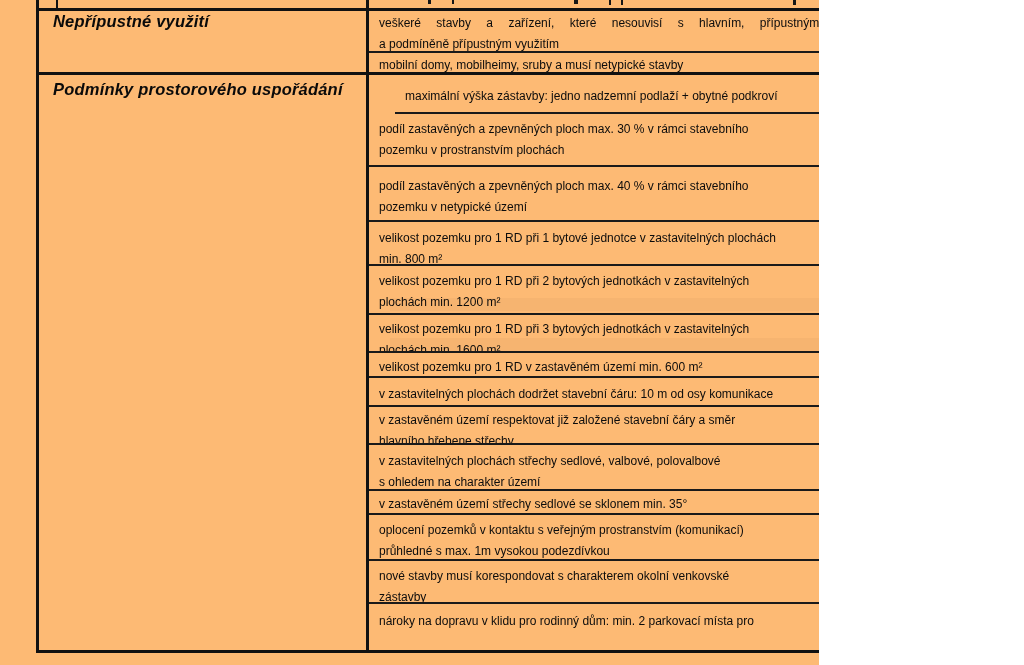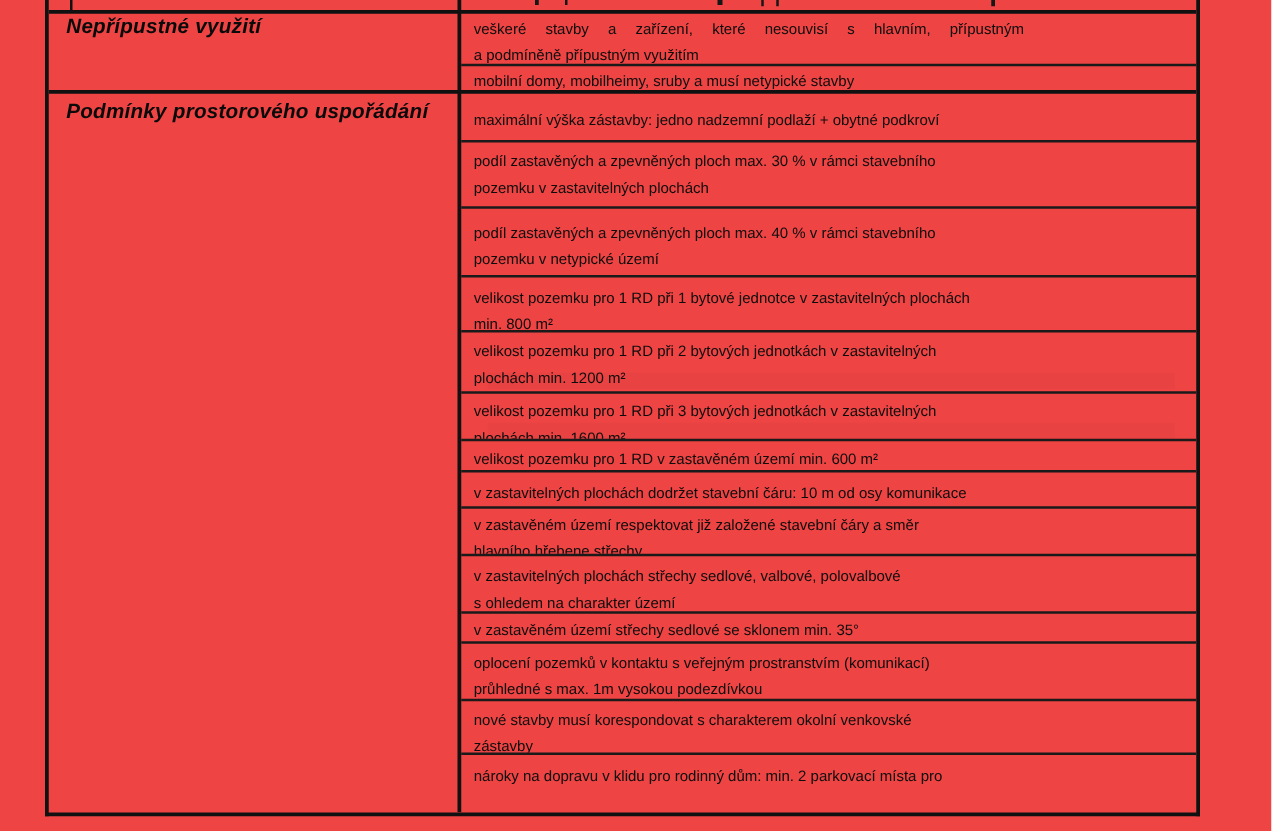--- a/index.html
+++ b/index.html
@@ -2,23 +2,23 @@
 <html><head>
 <meta charset="utf-8">
 <style>
   html, body {
     margin: 0;
     padding: 0;
     background: #ffffff;
   }
   .page {
     position: relative;
-    width: 1017px;
+    width: 819px;
     height: 665px;
-    background: #ef4444;
+    background: #fdba74;
     overflow: hidden;
     font-family: "Liberation Sans", "DejaVu Sans", sans-serif;
     color: #0c0c0c;
     text-decoration: underline;
   }
   .table-outer {
     position: absolute;
     left: 36px;
     top: 0;
     width: 924px;
@@ -107,26 +107,26 @@
     <div class="section-label" style="top:80px">Podmínky prostorového uspořádání</div>
 
     <div class="rules-col" id="rules-col">
         <div class="rule-cell b2" style="height: 42px; padding-top: 2px;">
           <div class="rule-line justify-stretch">veškeré stavby a zařízení, které nesouvisí s hlavním, přípustným</div>
           <div class="rule-line">a podmíněně přípustným využitím</div>
         </div>
         <div class="rule-cell" style="height: 22px; padding-top: 2px;">
           <div class="rule-line">mobilní domy, mobilheimy, sruby a musí netypické stavby</div>
         </div>
-        <div class="rule-cell b2" style="height: 39px; padding-top: 11px;">
+        <div class="rule-cell b2" style="height: 39px; padding-top: 11px; margin-left: 26px;">
           <div class="rule-line">maximální výška zástavby: jedno nadzemní podlaží + obytné podkroví</div>
         </div>
         <div class="rule-cell b2" style="height: 53px; padding-top: 5px;">
           <div class="rule-line">podíl zastavěných a zpevněných ploch max. 30 % v rámci stavebního</div>
-          <div class="rule-line">pozemku v zastavitelných plochách</div>
+          <div class="rule-line">pozemku v prostranstvím plochách</div>
         </div>
         <div class="rule-cell b2" style="height: 55px; padding-top: 9px;">
           <div class="rule-line">podíl zastavěných a zpevněných ploch max. 40 % v rámci stavebního</div>
           <div class="rule-line">pozemku v netypické území</div>
         </div>
         <div class="rule-cell b2" style="height: 44px; padding-top: 6px;">
           <div class="rule-line">velikost pozemku pro 1 RD při 1 bytové jednotce v zastavitelných plochách</div>
           <div class="rule-line">min. 800 m²</div>
         </div>
         <div class="rule-cell b2" style="height: 49px; padding-top: 5px;">

